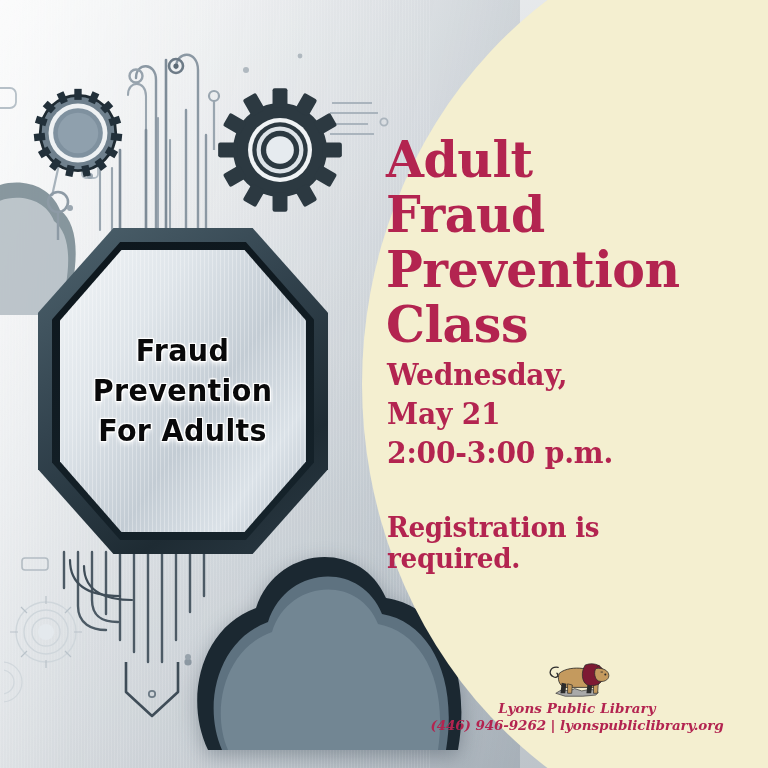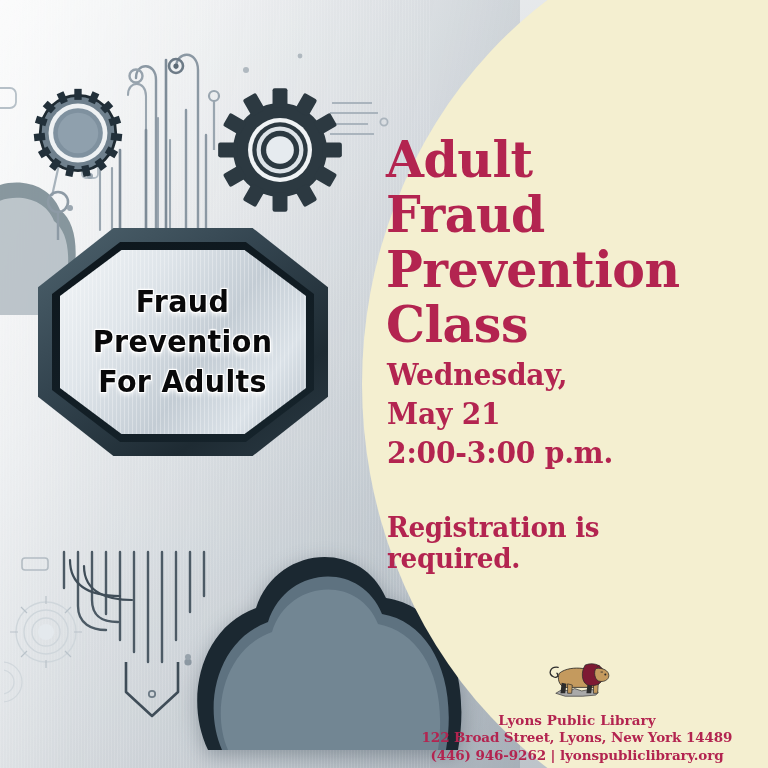--- a/index.html
+++ b/index.html
@@ -39,21 +39,21 @@
   .cloud-dark{
     position:absolute;left:180px;top:520px;width:300px;height:230px;
     filter:drop-shadow(0 6px 10px rgba(40,55,70,.35));
   }
   .cloud-top-left{
     position:absolute;left:-70px;top:165px;width:180px;height:150px;
   }
 
   
   .chip{
-    position:absolute;left:38px;top:228px;width:290px;height:228px;
+    position:absolute;left:38px;top:228px;width:290px;height:326px;
     background:linear-gradient(145deg,#4e636e 0%,#33444f 40%,#1e2b33 75%,#2b3a44 100%);
     clip-path:polygon(26% 0,74% 0,100% 26%,100% 74%,74% 100%,26% 100%,0 74%,0 26%);
     box-shadow:0 10px 24px rgba(25,40,55,.45);
   }
   .chip-inner{
     position:absolute;left:14px;top:14px;right:14px;bottom:14px;
     clip-path:polygon(26% 0,74% 0,100% 26%,100% 74%,74% 100%,26% 100%,0 74%,0 26%);
     background:linear-gradient(160deg,#0d161c 0%,#16242c 100%);
   }
   .chip-face{
@@ -120,25 +120,26 @@
     transform:scaleX(.97);
     transform-origin:left top;
   }
 
   
   .footer{
     position:absolute;left:386px;top:652px;width:382px;text-align:center;
   }
   .lion{display:block;margin:0 auto;}
   .foot-lines{
-    margin-top:14px;
+    margin-top:2px;
     font-family:"DejaVu Serif","Liberation Serif",serif;
     font-weight:700;
     color:#b32450;
     line-height:1.28;
+    font-style:italic;
   }
   .f1{font-size:13.5px;letter-spacing:.1px;}
   .f2{font-size:13.5px;letter-spacing:-.1px;}
   .f3{font-size:13.5px;letter-spacing:-.1px;}
 </style>
 </head>
 <body>
 
 <div id="poster">
 
@@ -362,18 +363,17 @@
       <path d="M74 22 C90 16 106 24 106 38 C106 52 92 60 78 56 C68 52 66 34 74 22 Z" fill="#7d1a33" stroke="#2b2b2b" stroke-width="1.3"></path>
 
       <path d="M92 28 C104 26 114 32 114 40 C114 48 104 52 96 49 C90 46 88 34 92 28 Z" fill="#c49a5e" stroke="#2b2b2b" stroke-width="1.3"></path>
 
       <circle cx="108" cy="38" r="1.7" fill="#2b2b2b"></circle>
       <path d="M100 34 L104 34" stroke="#2b2b2b" stroke-width="1.4"></path>
       <path d="M94 26 L97 22 L100 27" fill="#7d1a33" stroke="#2b2b2b" stroke-width="1"></path>
     </svg>
     <div class="foot-lines">
       <div class="f1">Lyons Public Library</div>
-      <div class="f2">122 Broad Street, Lyons, New York 14489</div>
       <div class="f3">(446) 946-9262  |  lyonspubliclibrary.org</div>
     </div>
   </div>
 
 </div>
 
 </body></html>

